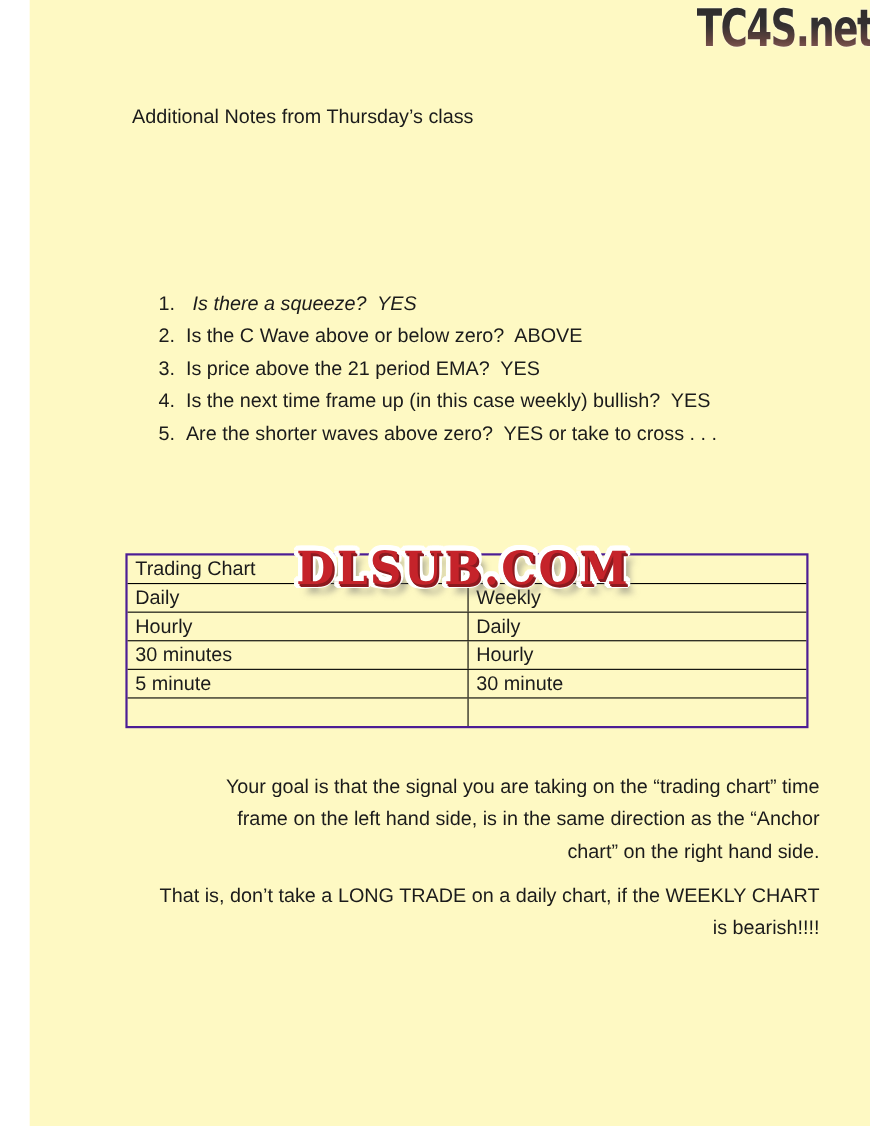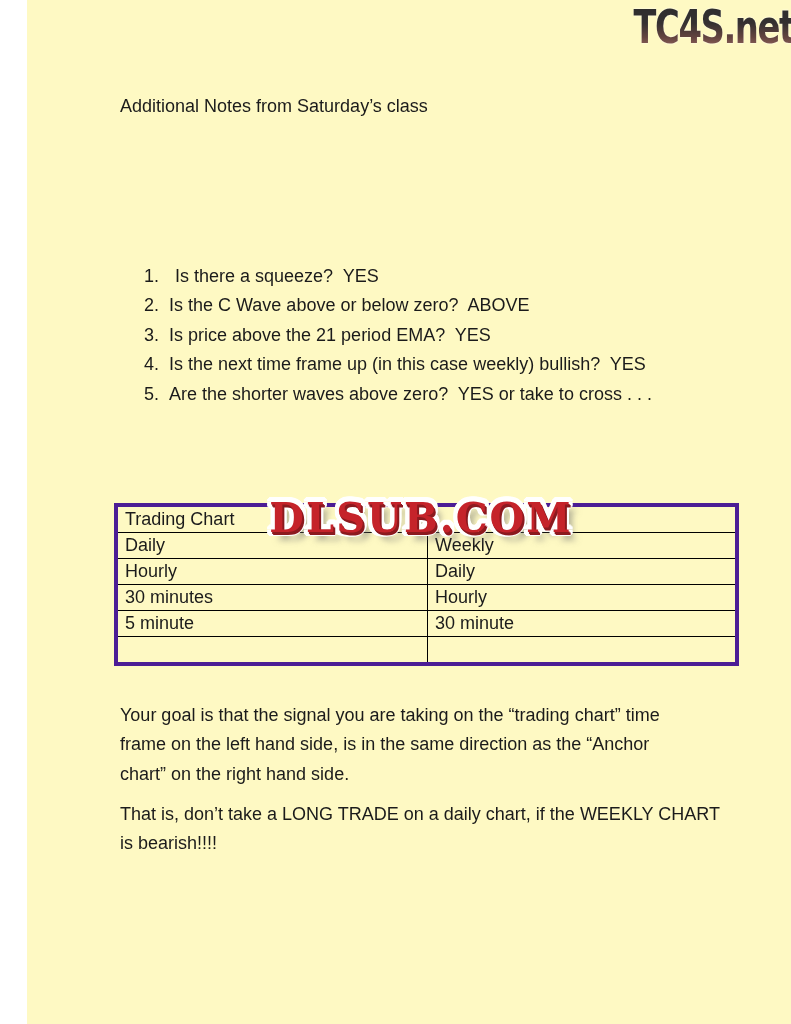--- a/index.html
+++ b/index.html
@@ -55,29 +55,29 @@
     top: 262px;
     font-size: 18px;
   }
   .check-item {
     display: flex;
     height: 29.4px;
     line-height: 29.4px;
     white-space: pre-wrap;
   }
   .check-num { width: 25px; flex: 0 0 25px; }
-  .check-item:first-child .check-text { padding-left: 6px; }
+  .check-item:first-child .check-text { padding-left: 6px; font-style: italic; }
 
   
   .ttable {
     position: absolute;
     left: 87px;
     top: 503px;
     width: 617px;
-    border: 4px solid #4c1d95;
+    border: 2px solid #4c1d95;
     font-size: 18px;
   }
   .trow {
     display: flex;
     height: 25px;
     border-bottom: 1px solid #000;
   }
   .trow:last-child { border-bottom: none; }
   .tcell {
     line-height: 24px;
@@ -118,20 +118,21 @@
       7px 8px 6px rgba(110,110,110,0.55);
   }
 
   .para {
     position: absolute;
     left: 93px;
     width: 625px;
     font-size: 18px;
     line-height: 29.3px;
     white-space: pre-wrap;
+    text-align: right;
   }
   .para.goal { top: 701px; }
   .para.warning { top: 800px; }
 
   
   .txlogo-wrap {
     position: absolute;
     top: 976px;
     right: 3px;
   }
@@ -154,21 +155,21 @@
 </style>
 </head>
 <body>
 
 <div class="page">
 
   <div class="tc4s-wrap">
     <span class="tc4s">TC4S.net</span>
   </div>
 
-  <div class="heading h1">Additional Notes from Saturday’s class</div>
+  <div class="heading h1">Additional Notes from Thursday’s class</div>
 
   <div class="checklist">
     <div class="check-item">
       <span class="check-num">1.</span>
       <span class="check-text">Is there a squeeze?  YES</span>
     </div>
     <div class="check-item">
       <span class="check-num">2.</span>
       <span class="check-text">Is the C Wave above or below zero?  ABOVE</span>
     </div>

